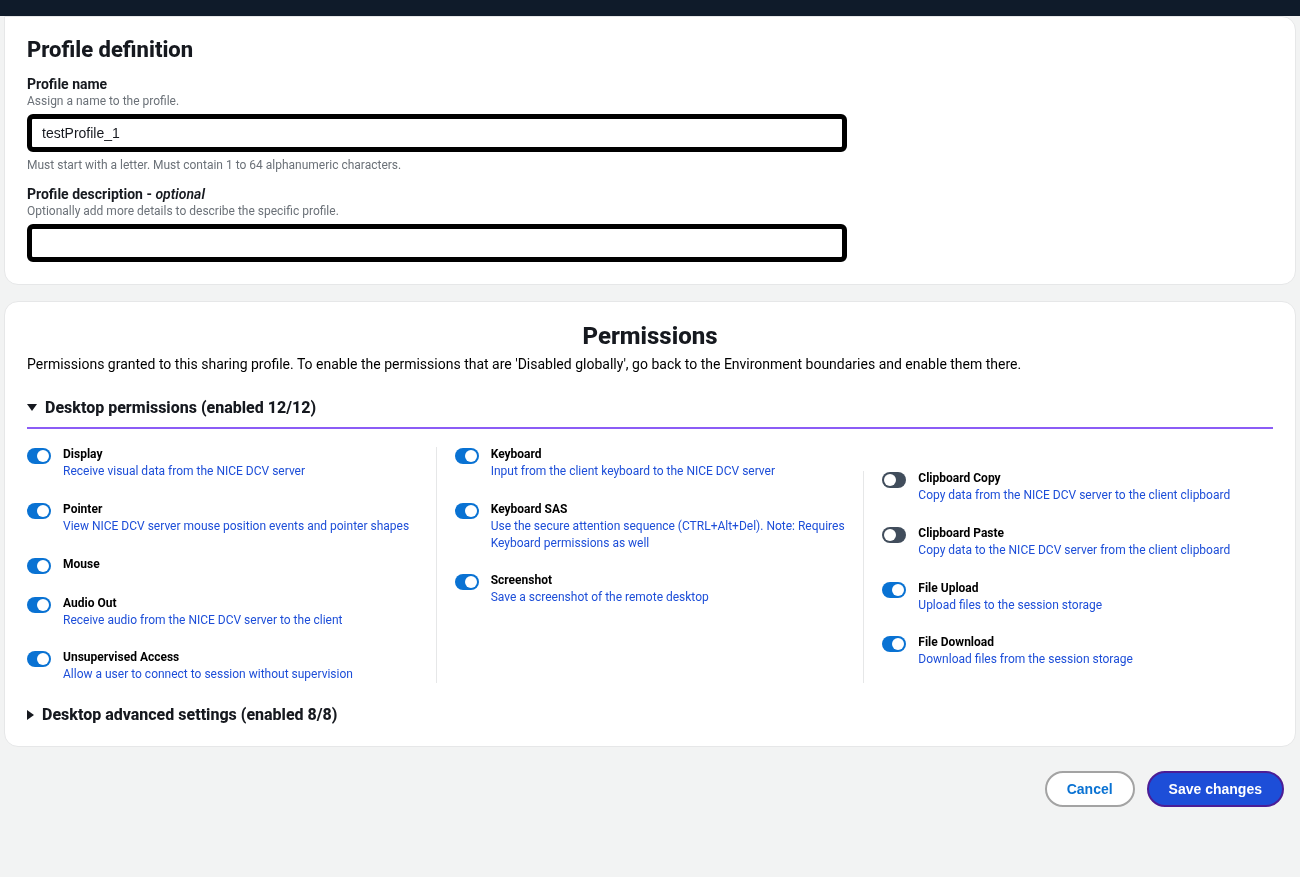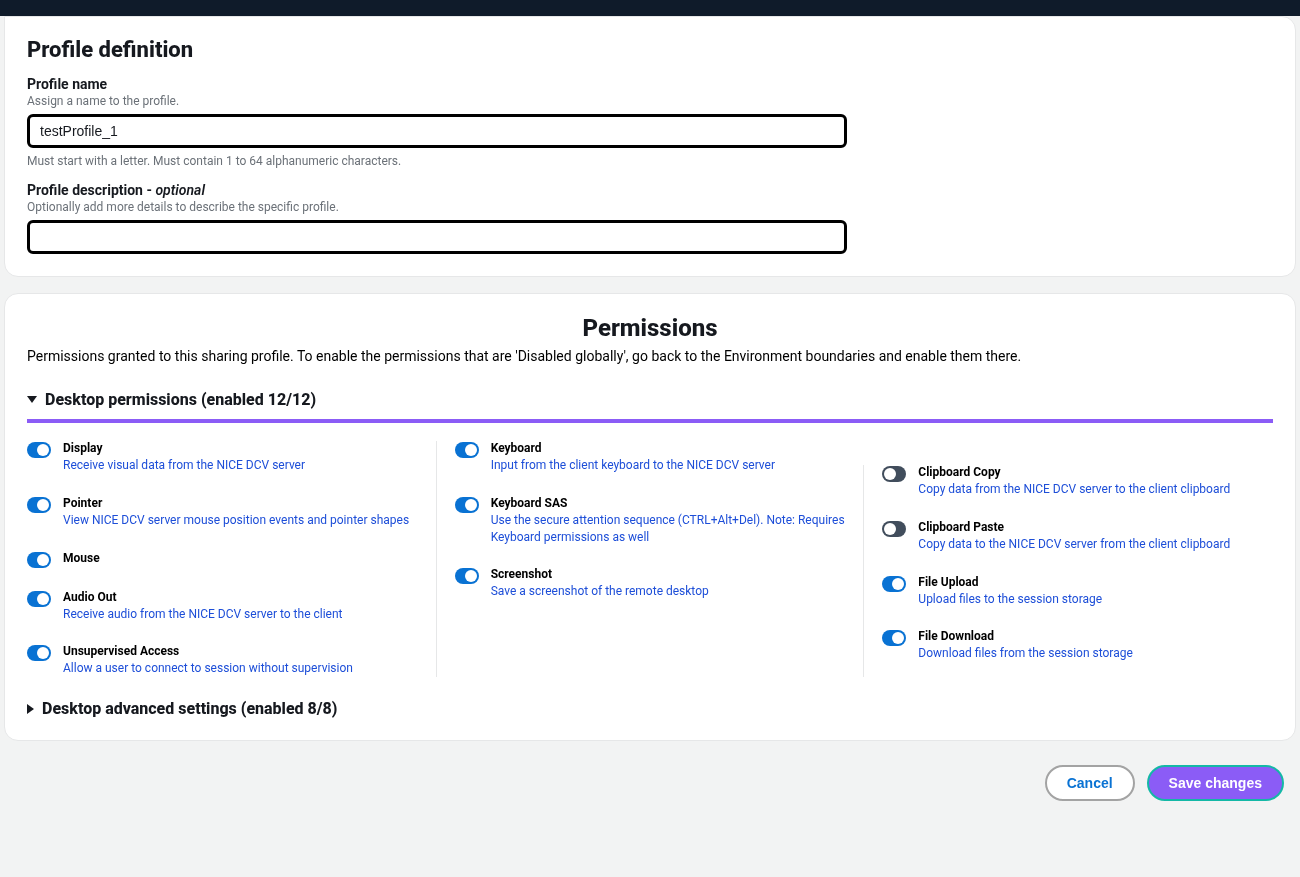--- a/index.html
+++ b/index.html
@@ -67,34 +67,34 @@
   .field-hint {
     font-size: 12px;
     color: #6b7178;
     margin-top: 6px;
   }
   input.text-input {
     width: 820px;
     max-width: 100%;
     font-size: 14px;
     padding: 6px 10px;
-    border: 3px solid #000000;
+    border: 5px solid #000000;
     border-radius: 6px;
     color: #16191f;
   }
 
   
   .expand-header {
     display: flex;
     align-items: center;
     gap: 8px;
     font-size: 16px;
     font-weight: 800;
     padding: 4px 0 10px 0;
-    border-bottom: 4px solid #8b5cf6;
+    border-bottom: 2px solid #8b5cf6;
     cursor: pointer;
   }
   .expand-header.no-border { border-bottom: none; padding-bottom: 0; }
   .tri {
     display: inline-block;
     width: 0; height: 0;
   }
   .tri-down {
     border-left: 5px solid transparent;
     border-right: 5px solid transparent;
@@ -175,23 +175,23 @@
     padding: 8px 20px;
     border-radius: 20px;
     cursor: pointer;
   }
   .btn-secondary {
     background: #ffffff;
     color: #0972d3;
     border: 2px solid #a3a3a3;
   }
   .btn-primary {
-    background: #8b5cf6;
+    background: #1d4ed8;
     color: #ffffff;
-    border: 2px solid #14b8a6;
+    border: 2px solid #4c1d95;
   }
 </style>
 </head>
 <body>
 
 <div class="page">
   <div class="topbar"></div>
 
   <div class="panel panel-first">
     <h2 class="section-title">Profile definition</h2>

